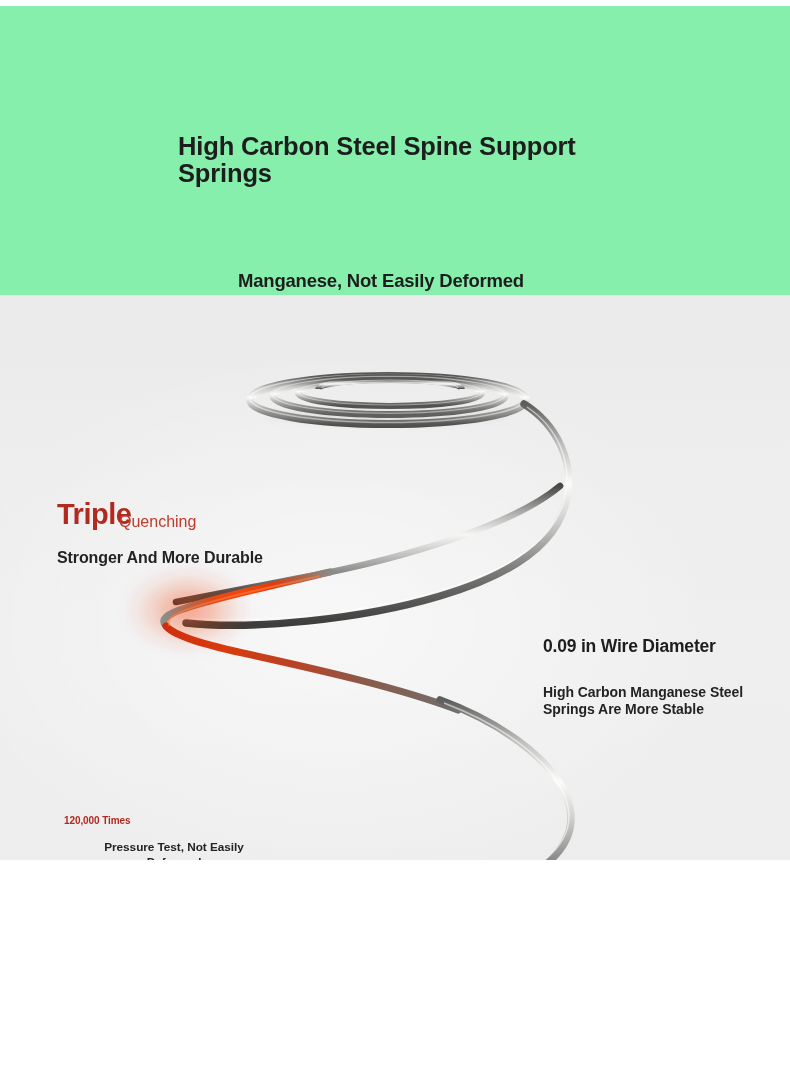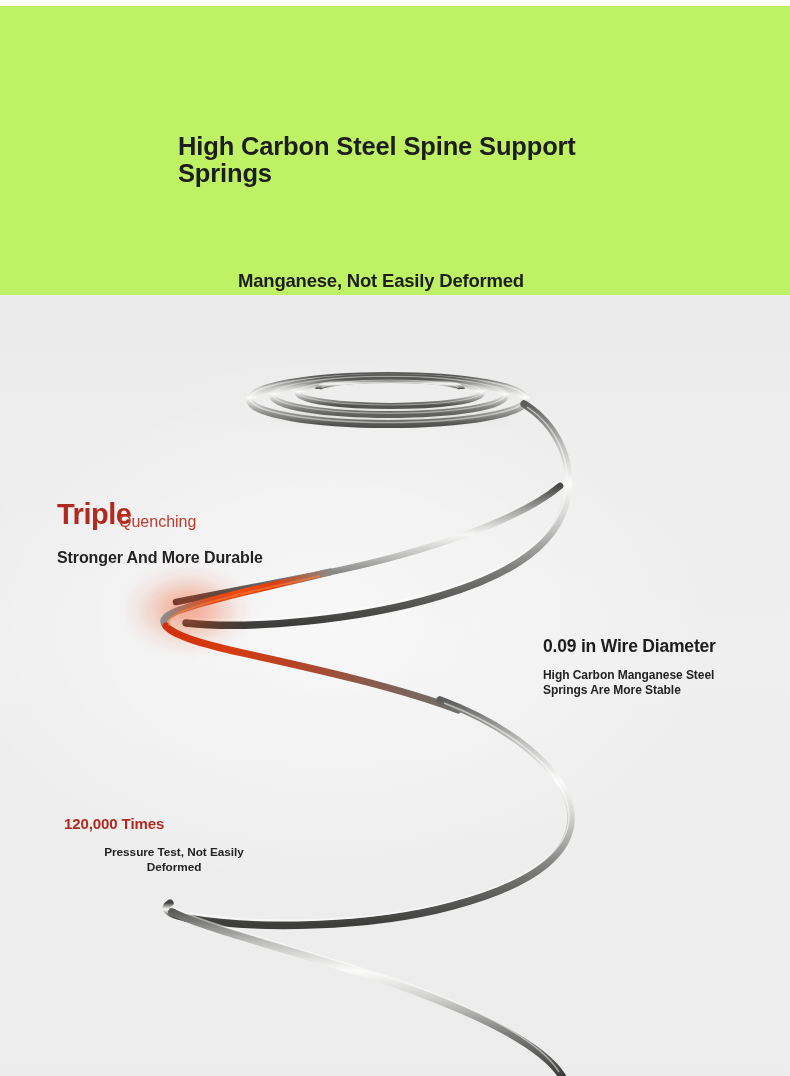--- a/index.html
+++ b/index.html
@@ -8,23 +8,23 @@
     background: #ffffff;
   }
   body {
     font-family: "Liberation Sans", sans-serif;
     -webkit-font-smoothing: antialiased;
   }
 
   .page {
     position: relative;
     width: 790px;
-    height: 1076px;
+    height: 860px;
     overflow: hidden;
-    background: #bef264;
+    background: #86efac;
   }
 
   
   .top-strip {
     position: absolute;
     left: 0; top: 0;
     width: 790px; height: 6px;
     background: #ffffff;
   }
 
@@ -129,37 +129,37 @@
   }
   .ann-wire-title {
     font-size: 17.5px;
     font-weight: bold;
     color: #1d1d1d;
     letter-spacing: -0.2px;
     white-space: nowrap;
     line-height: 1;
   }
   .ann-wire-sub {
-    margin-top: 12px;
-    font-size: 12px;
+    margin-top: 28px;
+    font-size: 14px;
     font-weight: bold;
     color: #232323;
     line-height: 1.28;
     letter-spacing: -0.05px;
   }
 
   
   .ann-press {
     position: absolute;
     left: 64px;
     top: 816px;
     width: 220px;
   }
   .ann-press-title {
-    font-size: 15px;
+    font-size: 10px;
     font-weight: bold;
     color: #b02a20;
     letter-spacing: -0.1px;
     line-height: 1;
     white-space: nowrap;
   }
   .ann-press-sub {
     margin-top: 14px;
     font-size: 11.8px;
     font-weight: bold;

